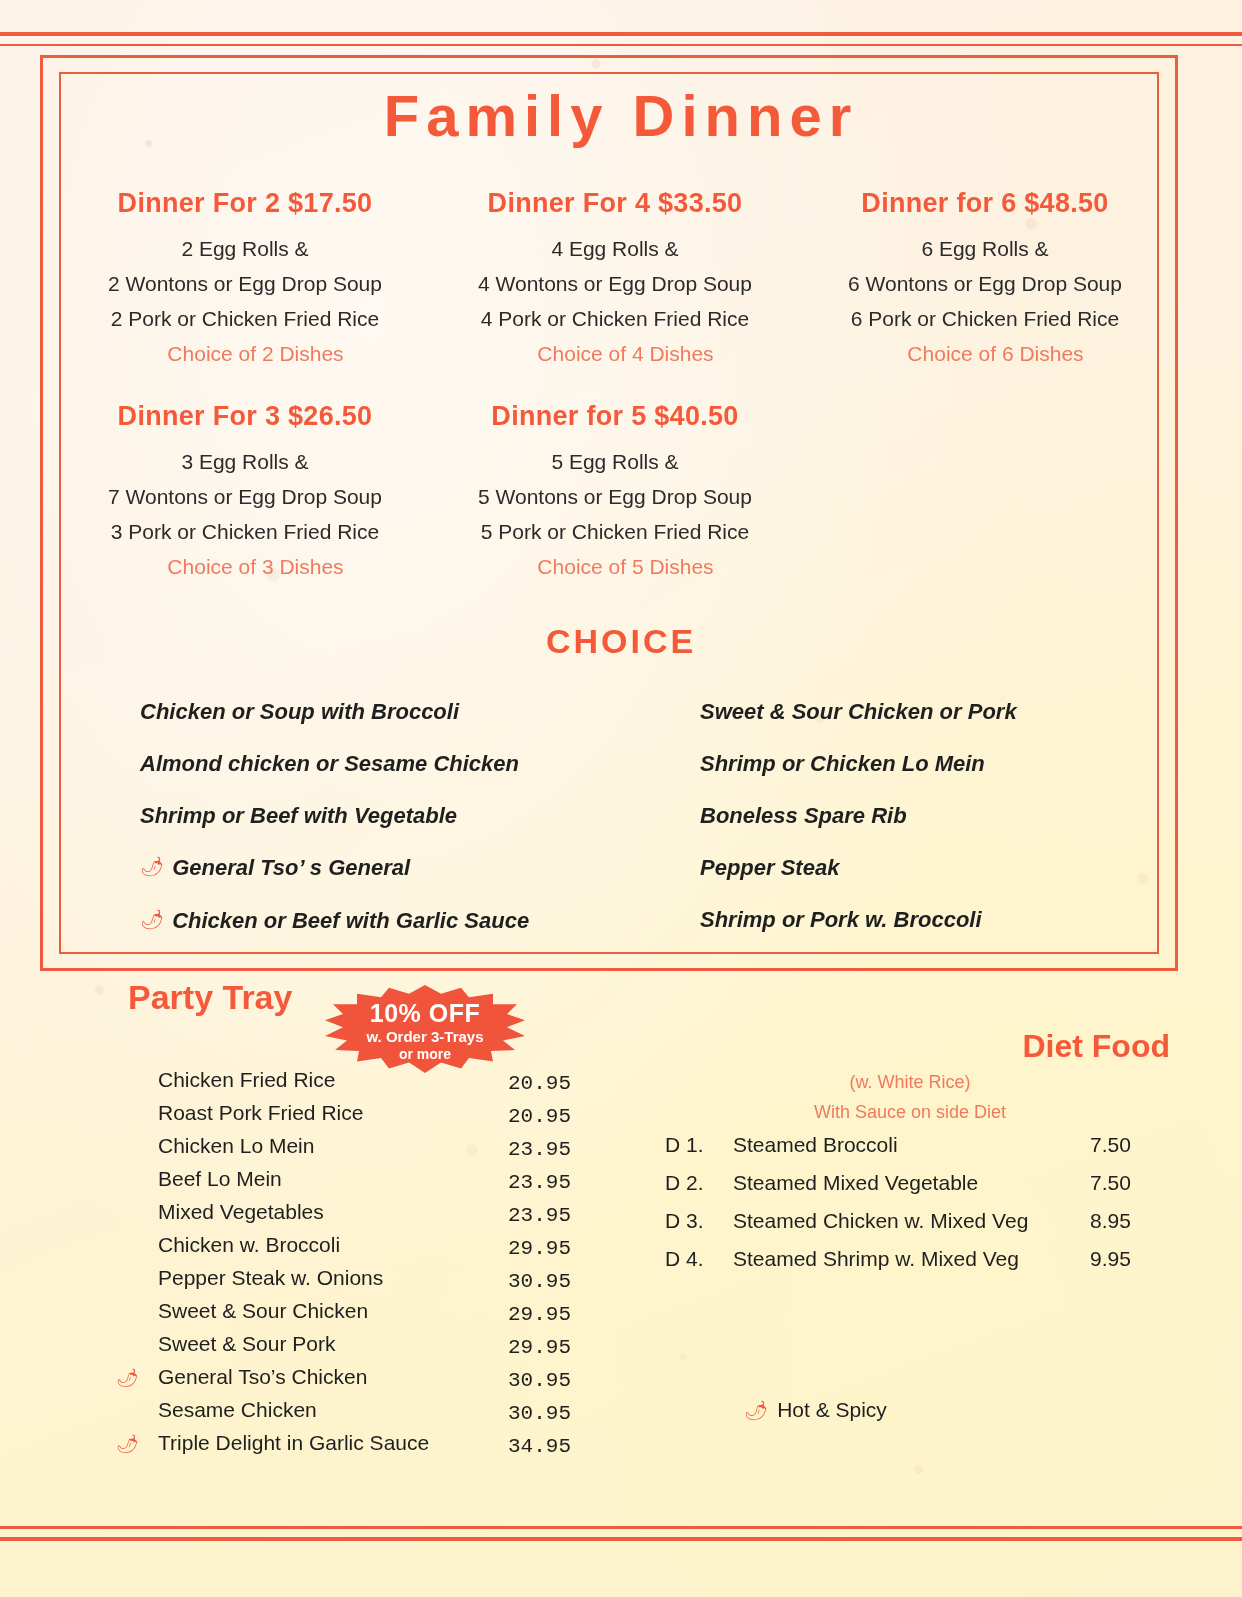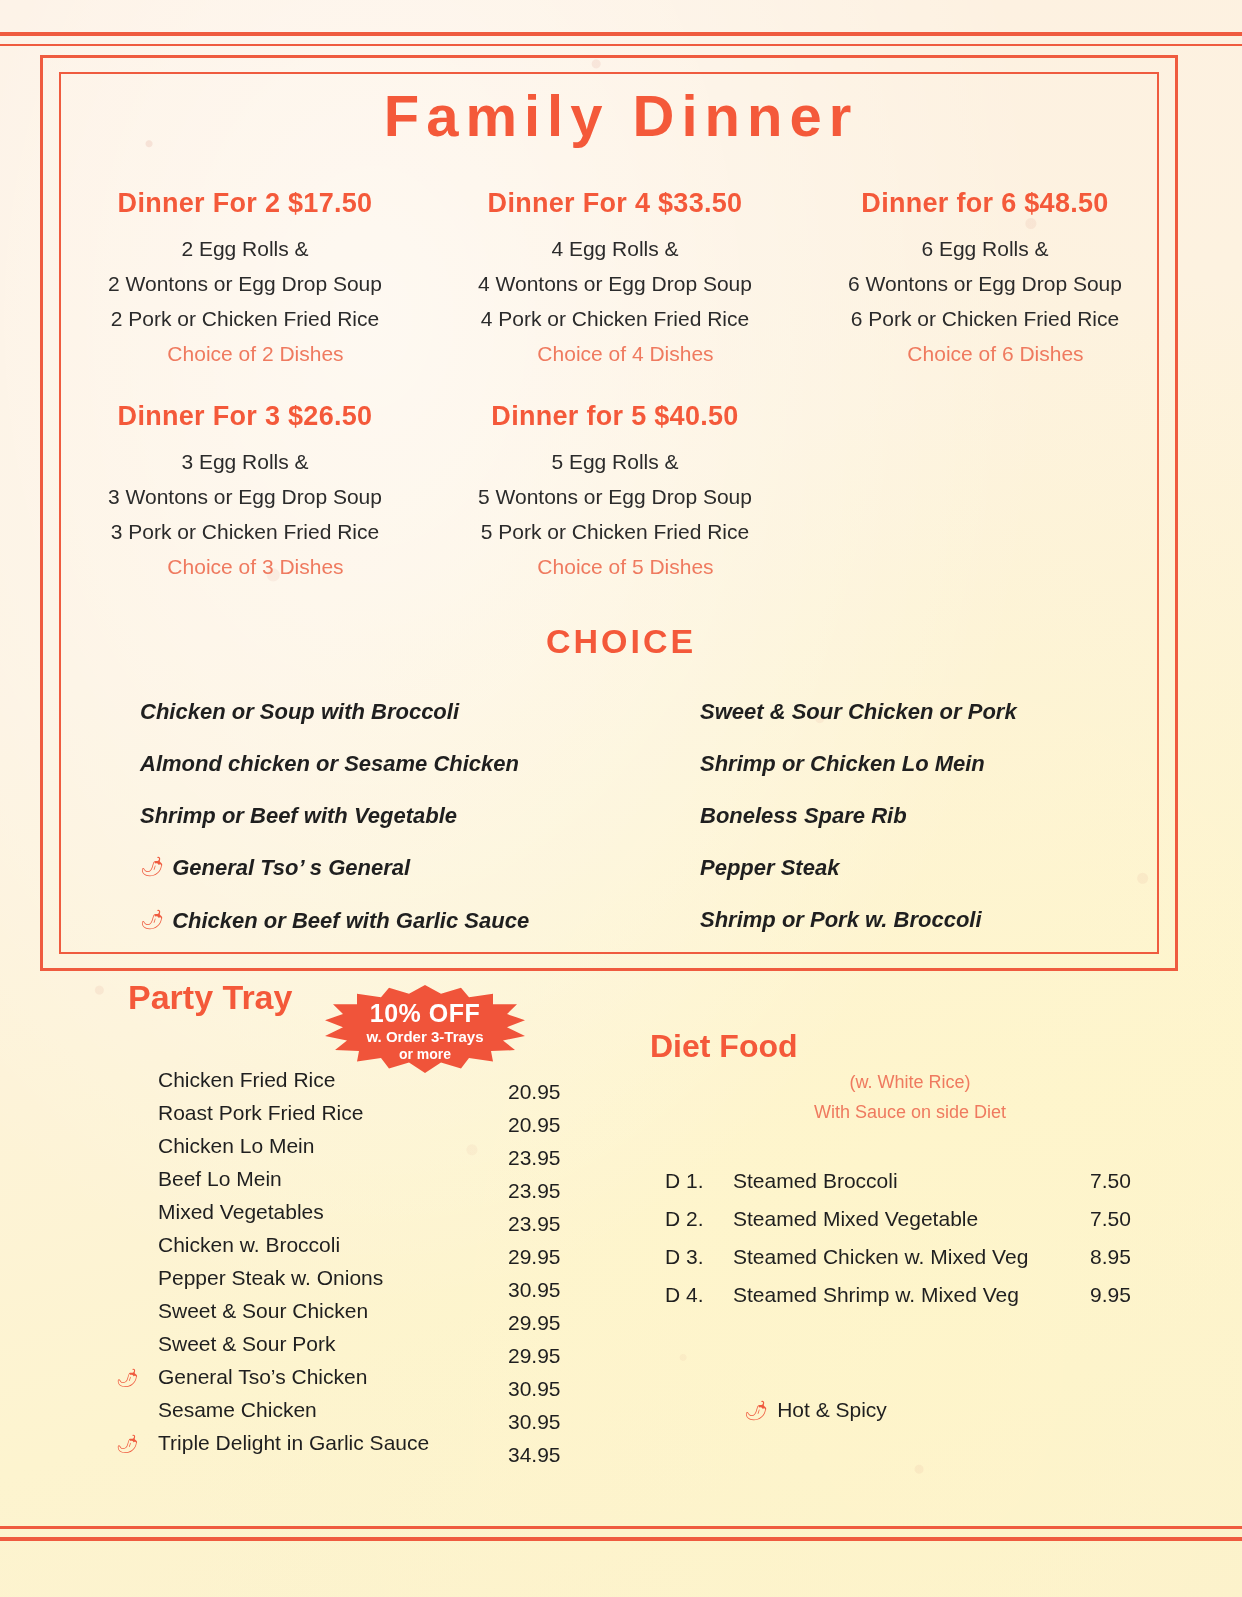--- a/index.html
+++ b/index.html
@@ -193,28 +193,28 @@
     margin-left: 36px;
   }
   .p-pep {
     position: absolute;
     left: 0;
     top: 2px;
     color: #ef5b3f;
     font-size: 18px;
   }
   .p-name { position: absolute; left: 42px; top: 0; }
-  .p-price { position: absolute; left: 392px; top: 12px; }
+  .p-price { position: absolute; left: 392px; top: 4px; font-family: Liberation Mono, monospace; }
 
   
   .diet-title {
     position: absolute;
     left: 650px; width: 520px;
     top: 1028px;
-    text-align: left;
+    text-align: right;
     color: #f4593a;
     font-size: 32px;
     font-weight: bold;
   }
   .diet-sub1 {
     position: absolute;
     left: 650px; width: 520px;
     top: 1072px;
     text-align: center;
     color: #ef7a5f;
@@ -226,21 +226,20 @@
     top: 1102px;
     text-align: center;
     color: #ef7a5f;
     font-size: 18px;
   }
   .diet-list {
     position: absolute;
     left: 665px;
     top: 1133px;
     width: 500px;
-    margin-top: 36px;
   }
   .d-row {
     position: relative;
     height: 38px;
     font-size: 21px;
     color: #1f1f1f;
   }
   .d-code { position: absolute; left: 0; top: 0; }
   .d-name { position: absolute; left: 68px; top: 0; }
   .d-price { position: absolute; left: 425px; top: 0; }
@@ -294,21 +293,21 @@
       <div class="dinner-line">6 Egg Rolls &amp;</div>
       <div class="dinner-line">6 Wontons or Egg Drop Soup</div>
       <div class="dinner-line">6 Pork or Chicken Fried Rice</div>
       <div class="dinner-choice">Choice of 6 Dishes</div>
     </div>
 
     
     <div class="dinner-col row2">
       <div class="dinner-head">Dinner For 3 $26.50</div>
       <div class="dinner-line">3 Egg Rolls &amp;</div>
-      <div class="dinner-line">3 Wontons or Egg Drop Soup</div>
+      <div class="dinner-line">7 Wontons or Egg Drop Soup</div>
       <div class="dinner-line">3 Pork or Chicken Fried Rice</div>
       <div class="dinner-choice">Choice of 3 Dishes</div>
     </div><div class="dinner-col row2">
       <div class="dinner-head">Dinner for 5 $40.50</div>
       <div class="dinner-line">5 Egg Rolls &amp;</div>
       <div class="dinner-line">5 Wontons or Egg Drop Soup</div>
       <div class="dinner-line">5 Pork or Chicken Fried Rice</div>
       <div class="dinner-choice">Choice of 5 Dishes</div>
     </div><div class="dinner-col row2"></div>
   </div>

